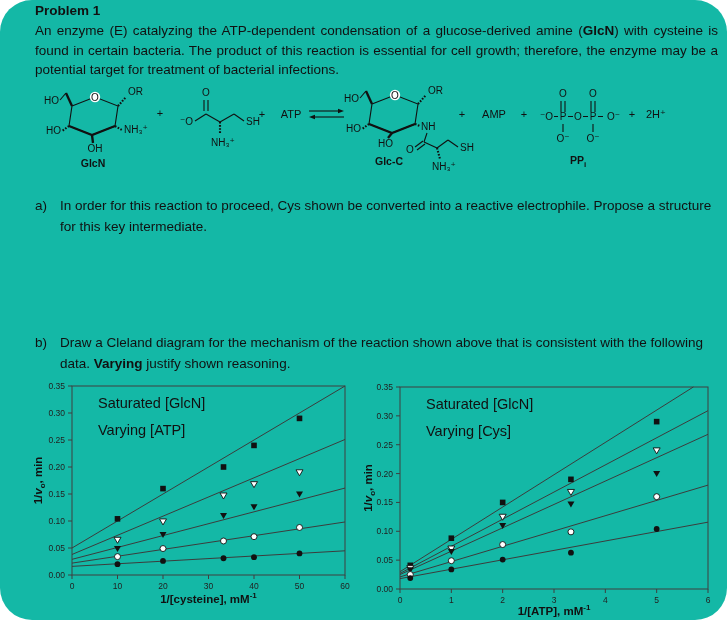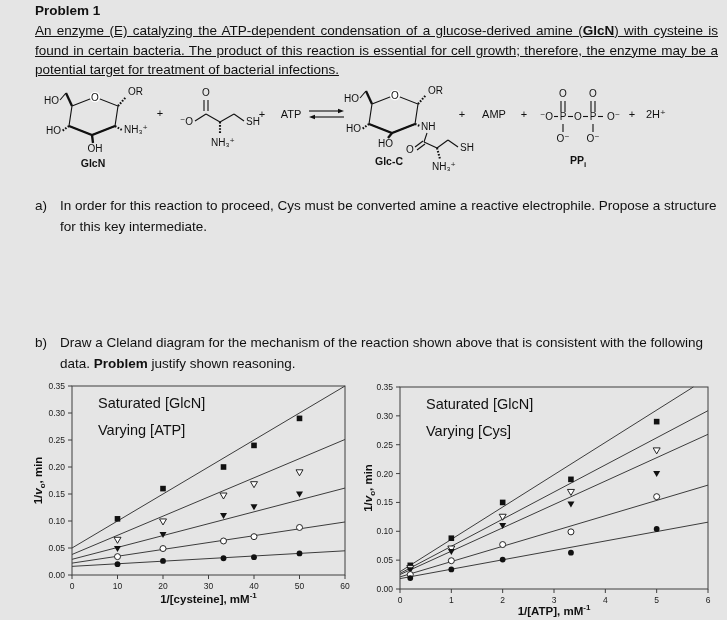--- a/index.html
+++ b/index.html
@@ -1,20 +1,20 @@
 <!DOCTYPE html>
 <html><head>
 <meta charset="utf-8">
 <style>
   html,body{margin:0;padding:0;background:#fff;}
-  .page{position:relative;width:727px;height:620px;background:#e5e5e5;overflow:hidden;
-        font-family:"Liberation Sans","DejaVu Sans",sans-serif;color:#111;}
+  .page{position:relative;width:727px;height:620px;background:#14b8a6;overflow:hidden;
+        font-family:"Liberation Sans","DejaVu Sans",sans-serif;color:#111;border-radius:32px;}
   .title{position:absolute;left:35px;top:3px;font-size:13.5px;font-weight:bold;}
   .intro{position:absolute;left:35px;top:21px;width:683px;margin:0;font-size:13.5px;
-         line-height:19.6px;text-align:justify;text-decoration:underline;}
+         line-height:19.6px;text-align:justify;}
   .part{position:absolute;display:flex;font-size:13.5px;line-height:20.5px;}
   .plabel{width:25px;flex:none;}
   #part-a{left:35px;top:196px;width:686px;}
   #part-b{left:35px;top:333px;width:686px;}
   .b{font-weight:bold;}
   .scheme{position:absolute;left:32px;top:80px;}
   #chart-left{position:absolute;left:30px;top:378px;}
   #chart-right{position:absolute;left:360px;top:377px;}
   
   .atom{font-size:10px;fill:#111;}
@@ -136,26 +136,26 @@
       <text class="atom" x="531" y="62" text-anchor="middle">O⁻</text>
       <text class="atom" x="561" y="62" text-anchor="middle">O⁻</text>
       <text class="cname" x="546" y="84" text-anchor="middle"><tspan>PP</tspan><tspan dy="2.5" font-size="8">i</tspan></text>
     </g>
     <text class="plus" x="600" y="38" text-anchor="middle">+</text>
     <text class="plus" x="614" y="38">2H⁺</text>
   </svg>
 
   <div class="part" id="part-a">
     <span class="plabel">a)</span>
-    <span class="ptext">In order for this reaction to proceed, Cys must be converted amine a reactive electrophile. Propose a structure for this key intermediate.</span>
+    <span class="ptext">In order for this reaction to proceed, Cys shown be converted into a reactive electrophile. Propose a structure for this key intermediate.</span>
   </div>
 
   <div class="part" id="part-b">
     <span class="plabel">b)</span>
-    <span class="ptext"><span>Draw a Cleland diagram for the mechanism of the reaction shown above that is consistent with the following data. </span><span class="b">Problem</span><span> justify shown reasoning.</span></span>
+    <span class="ptext"><span>Draw a Cleland diagram for the mechanism of the reaction shown above that is consistent with the following data. </span><span class="b">Varying</span><span> justify shown reasoning.</span></span>
   </div>
 
   <svg id="chart-left" width="330" height="242" viewBox="0 0 330 242">
       <rect x="42" y="8" width="273" height="189" fill="none" stroke="#3f3f3f" stroke-width="1"></rect>
       <line x1="42" y1="197" x2="42" y2="201" stroke="#3f3f3f"></line>
       <text x="42" y="211" text-anchor="middle" class="tick">0</text>
       <line x1="87.5" y1="197" x2="87.5" y2="201" stroke="#3f3f3f"></line>
       <text x="87.5" y="211" text-anchor="middle" class="tick">10</text>
       <line x1="133" y1="197" x2="133" y2="201" stroke="#3f3f3f"></line>
       <text x="133" y="211" text-anchor="middle" class="tick">20</text>

